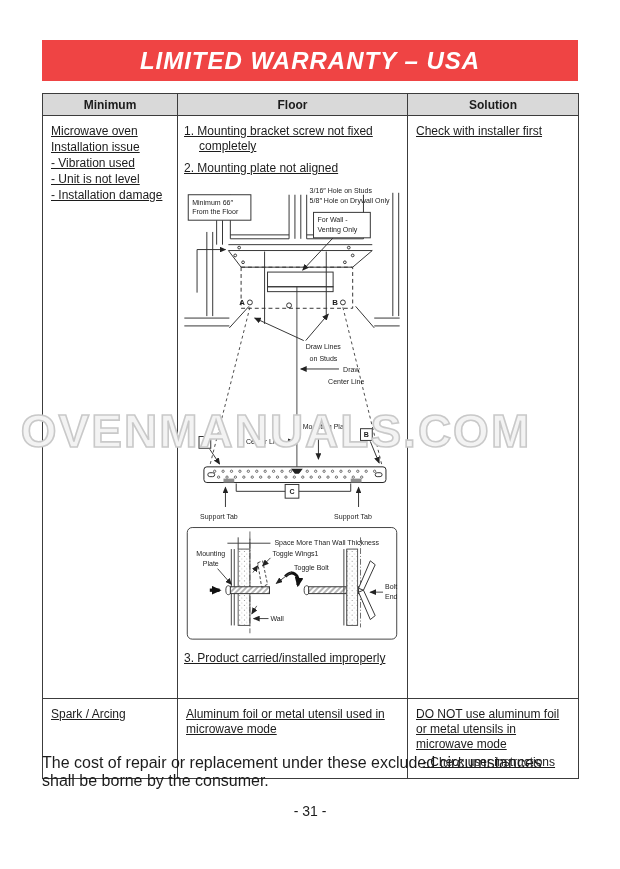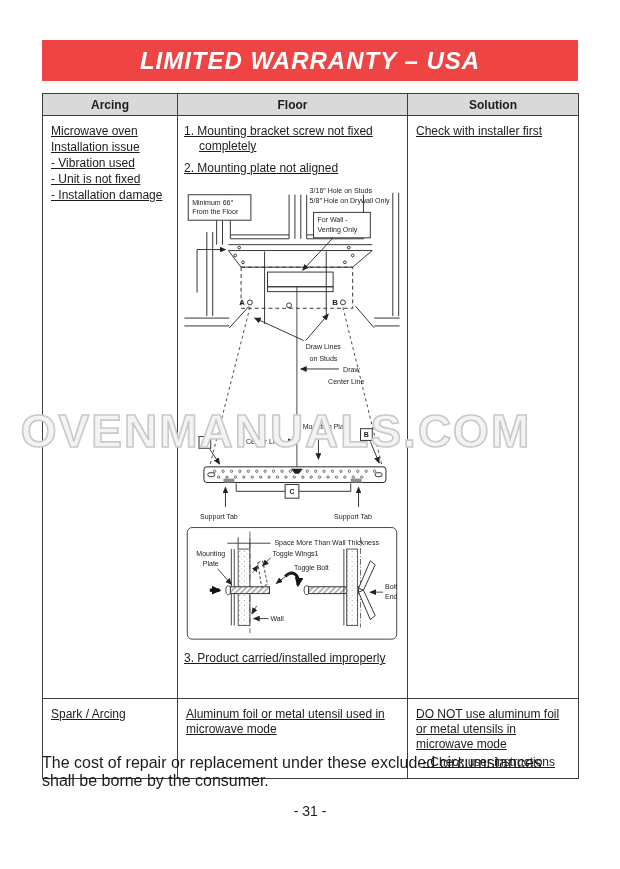--- a/index.html
+++ b/index.html
@@ -47,30 +47,30 @@
 </div>
 
 <table class="warranty">
   <colgroup>
       <col style="width:135px">
       <col style="width:230px">
       <col style="width:171px">
     </colgroup>
   <tbody>
       <tr>
-    <th>Arcing</th>
+    <th>Minimum</th>
     <th>Floor</th>
     <th>Solution</th>
   </tr>
   <tr>
     <td class="cell" style="height:566px">
       <div class="prob-line">Microwave oven</div>
       <div class="prob-line">Installation issue</div>
       <div class="prob-line">- Vibration used</div>
-      <div class="prob-line">- Unit is not fixed</div>
+      <div class="prob-line">- Unit is not level</div>
       <div class="prob-line">- Installation damage</div>
     </td>
     <td class="cell cause-cell">
       <div class="cause-item">1. Mounting bracket screw not fixed completely</div>
       <div class="cause-item">2. Mounting plate not aligned</div>
 
       <div class="diagram-wrap">
       <svg width="216" height="462" viewBox="0 0 220 472">
         <defs>
           <marker id="ah" markerWidth="7" markerHeight="6" refX="6" refY="3" orient="auto" markerUnits="userSpaceOnUse">

